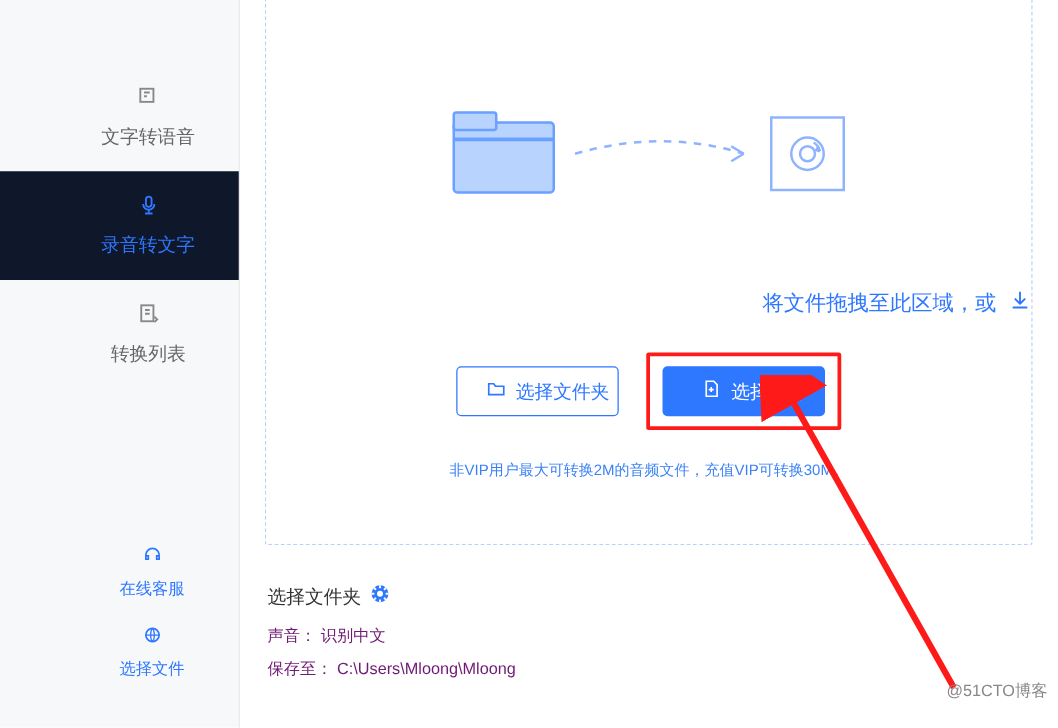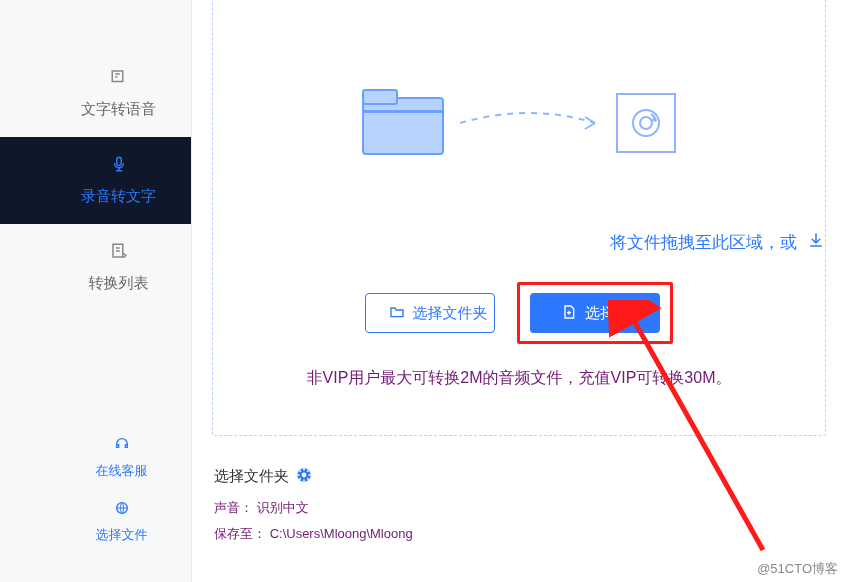--- a/index.html
+++ b/index.html
@@ -119,22 +119,22 @@
     color:#fff;
     border:none;
   }
   .highlight-box {
     border: 3px solid #ff1a1a;
     padding: 8px 10px;
     border-radius: 2px;
   }
   .tip {
     margin-top: 24px;
-    font-size: 16px;
-    color: #701a75;
+    font-size: 12px;
+    color: #3b82f6;
   }
 
   
   .settings {
     margin-top: 30px;
     width: 614px;
     padding-left: 2px;
   }
   .settings-title {
     font-size:15px;
@@ -146,21 +146,21 @@
   }
   .settings-row {
     font-size:13px;
     color:#701a75;
     margin-top: 8px;
   }
 
   .watermark {
     position:absolute;
     right:8px;
-    bottom:4px;
+    bottom:20px;
     font-size:13px;
     color:#888;
   }
 
   
   .red-arrow {
     position:absolute;
     left: 608px;
     top: 300px;
     width: 180px;

